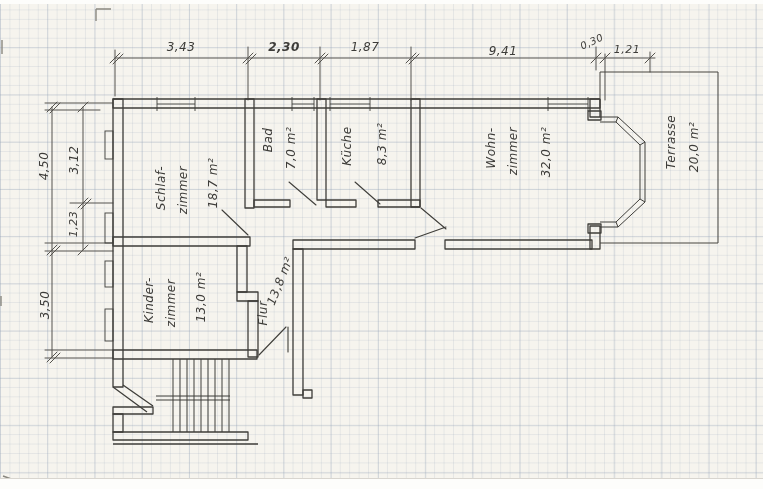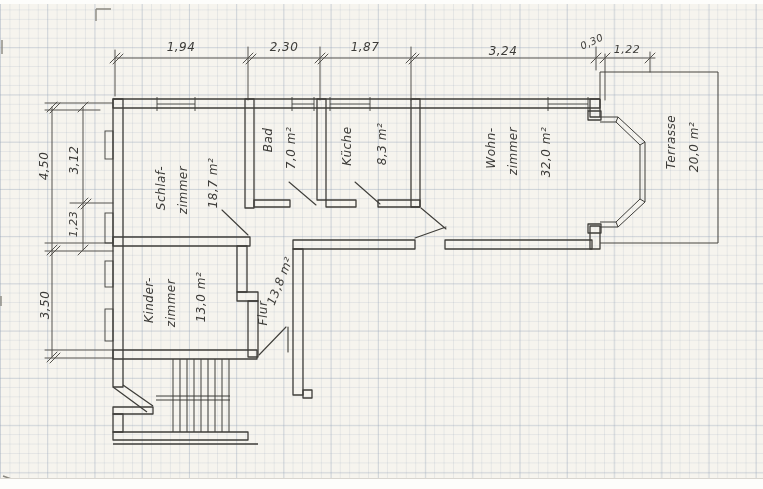--- a/index.html
+++ b/index.html
@@ -153,26 +153,26 @@
   <div class="lbl" style="left:671px;top:142px;">Terrasse</div>
   <div class="lbl" style="left:694px;top:147px;">20,0 m²</div>
 
   <div class="lbl" style="left:149px;top:300px;">Kinder-</div>
   <div class="lbl" style="left:171px;top:303px;">zimmer</div>
   <div class="lbl" style="left:201px;top:297px;">13,0 m²</div>
 
   <div class="lbl" style="left:263px;top:313px;">Flur</div>
   <div class="lbl tilt2" style="left:280px;top:281px;">13,8 m²</div>
 
-  <div class="lbl h" style="left:181px;top:47px;">1,94</div>
-  <div class="lbl h" style="left:284px;top:47px;">2,30</div>
+  <div class="lbl h" style="left:181px;top:47px;">3,43</div>
+  <div class="lbl h" style="left:284px;top:47px;font-weight:bold;">2,30</div>
   <div class="lbl h" style="left:365px;top:47px;">1,87</div>
-  <div class="lbl h" style="left:503px;top:51px;">3,24</div>
+  <div class="lbl h" style="left:503px;top:51px;">9,41</div>
   <div class="lbl tilt1" style="left:592px;top:42px;">0,30</div>
-  <div class="lbl h small" style="left:627px;top:49px;">1,22</div>
+  <div class="lbl h small" style="left:627px;top:49px;">1,21</div>
 
   <div class="lbl" style="left:44px;top:166px;">4,50</div>
   <div class="lbl" style="left:74px;top:160px;">3,12</div>
   <div class="lbl small" style="left:73px;top:224px;">1,23</div>
   <div class="lbl" style="left:45px;top:305px;">3,50</div>
 
   <div class="edge-top"></div>
   <div class="edge-bottom"></div>
 </div>
 

